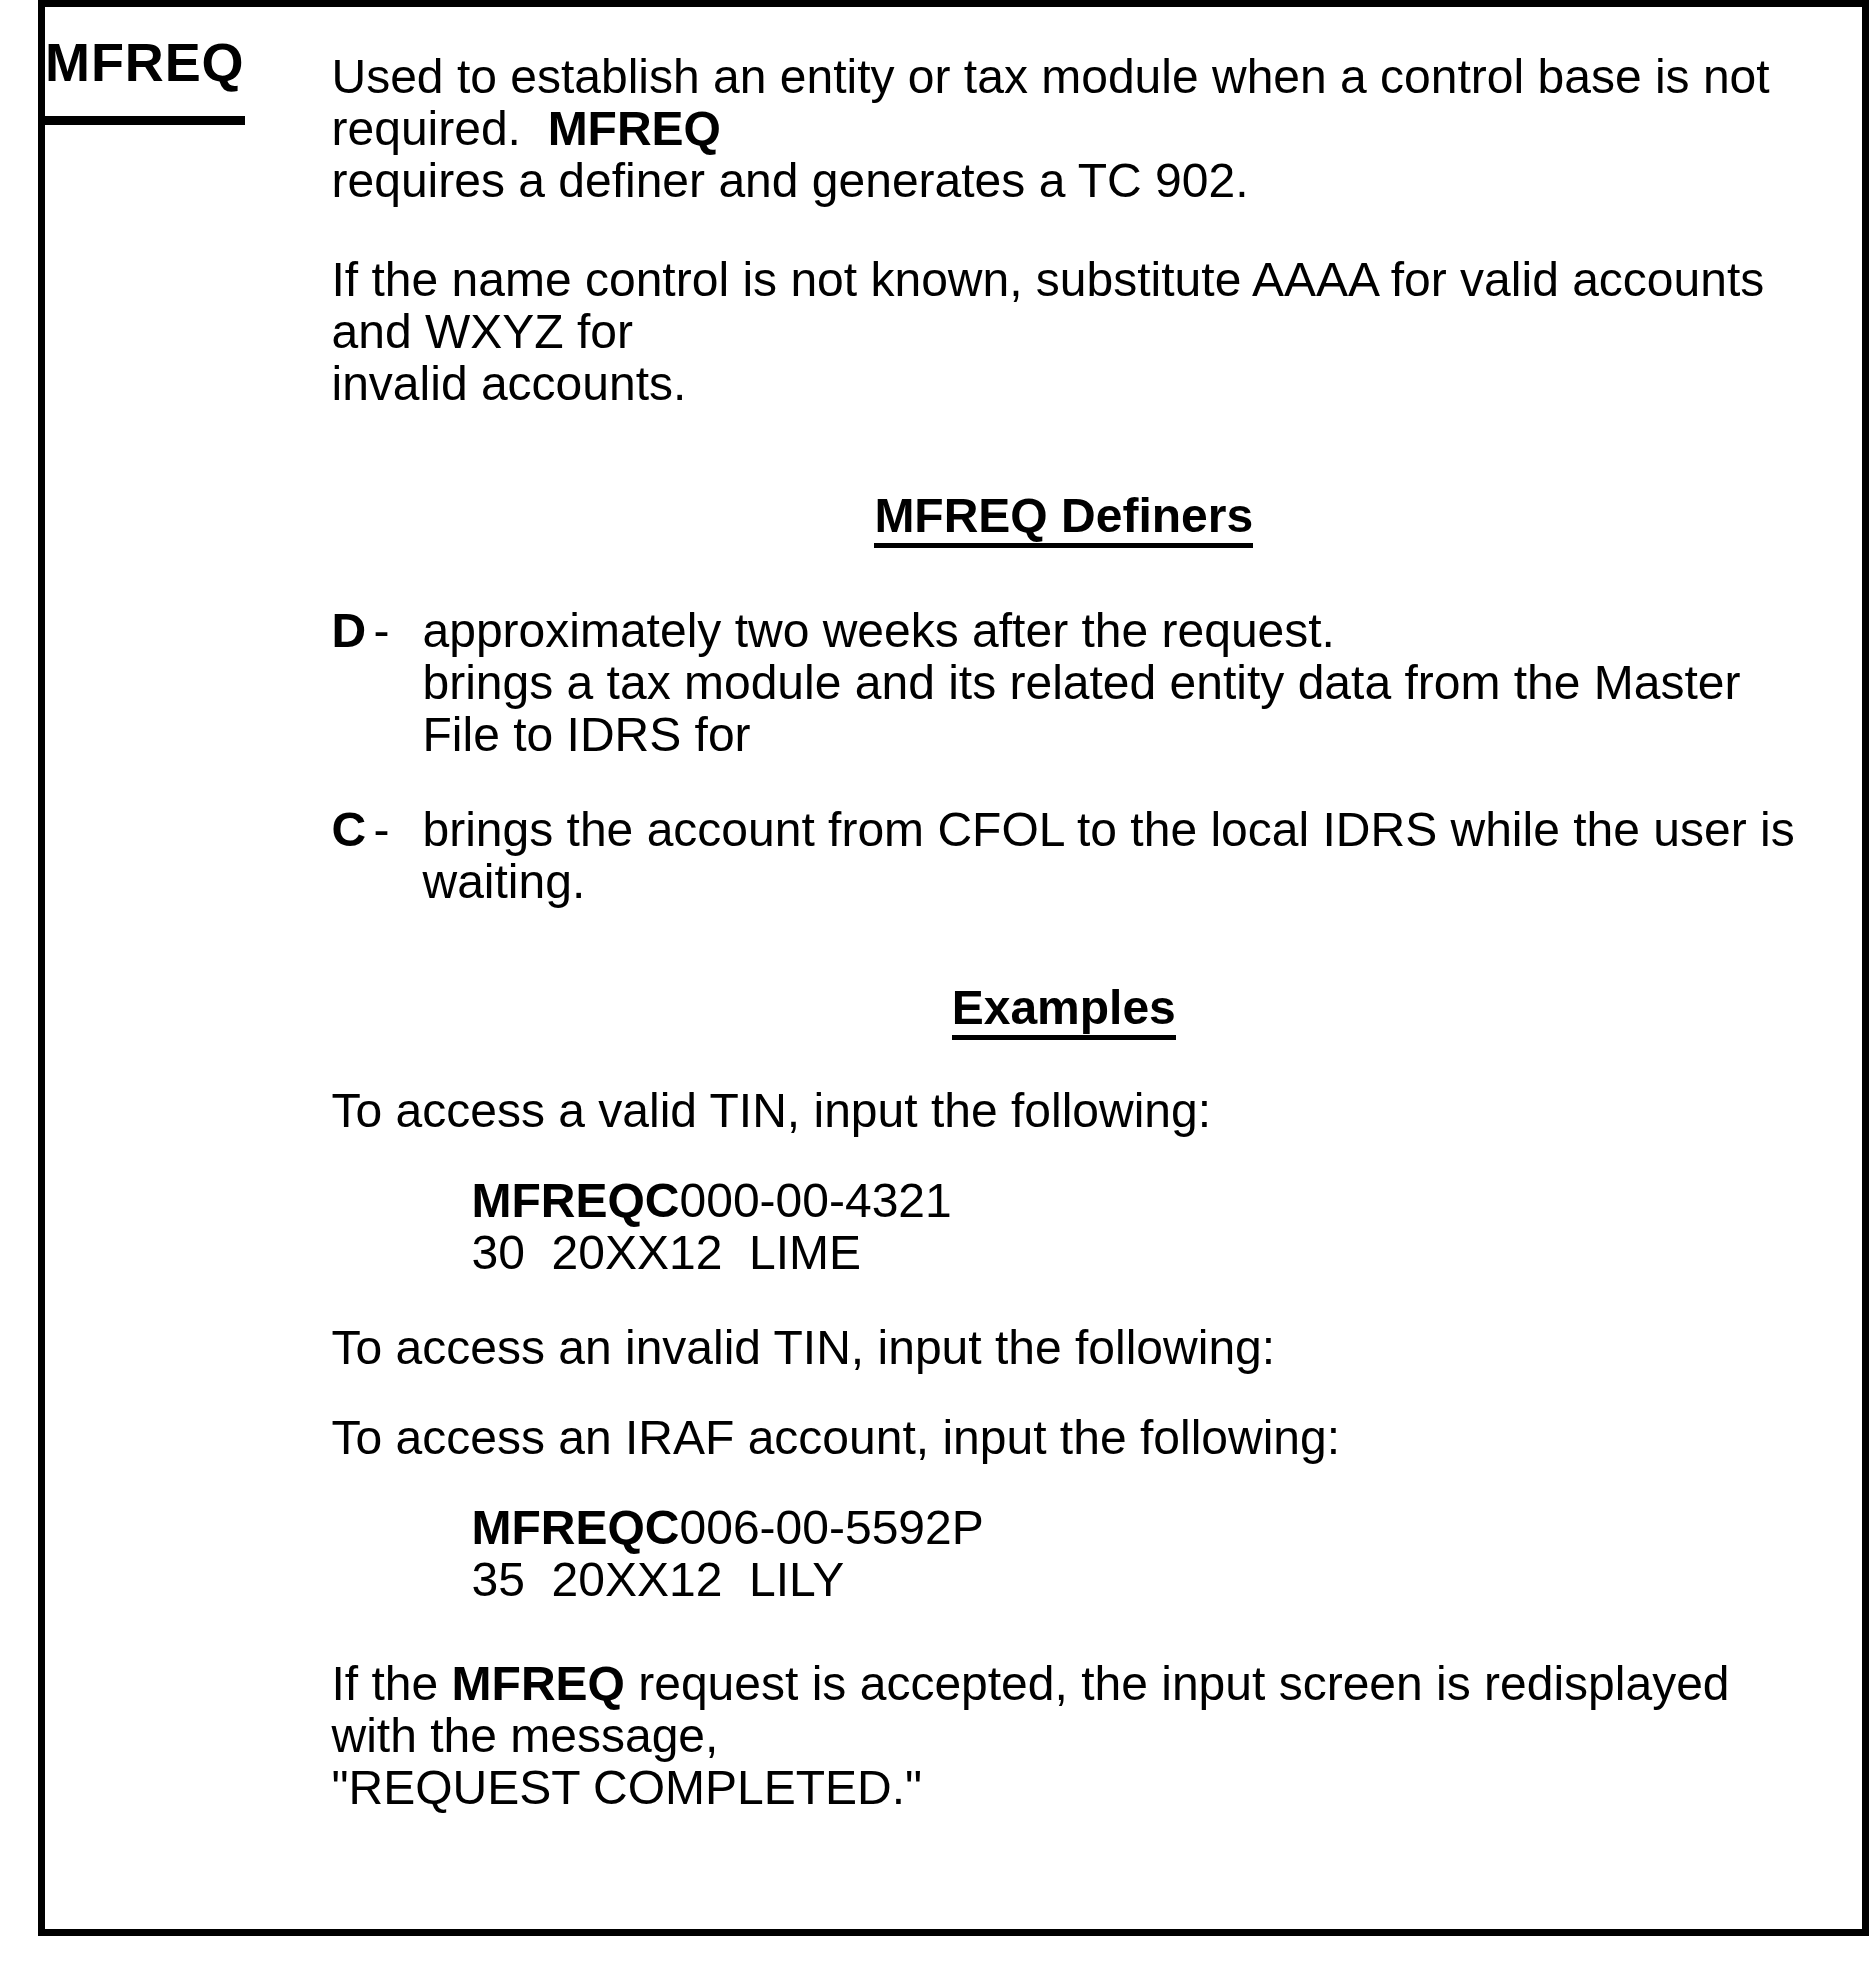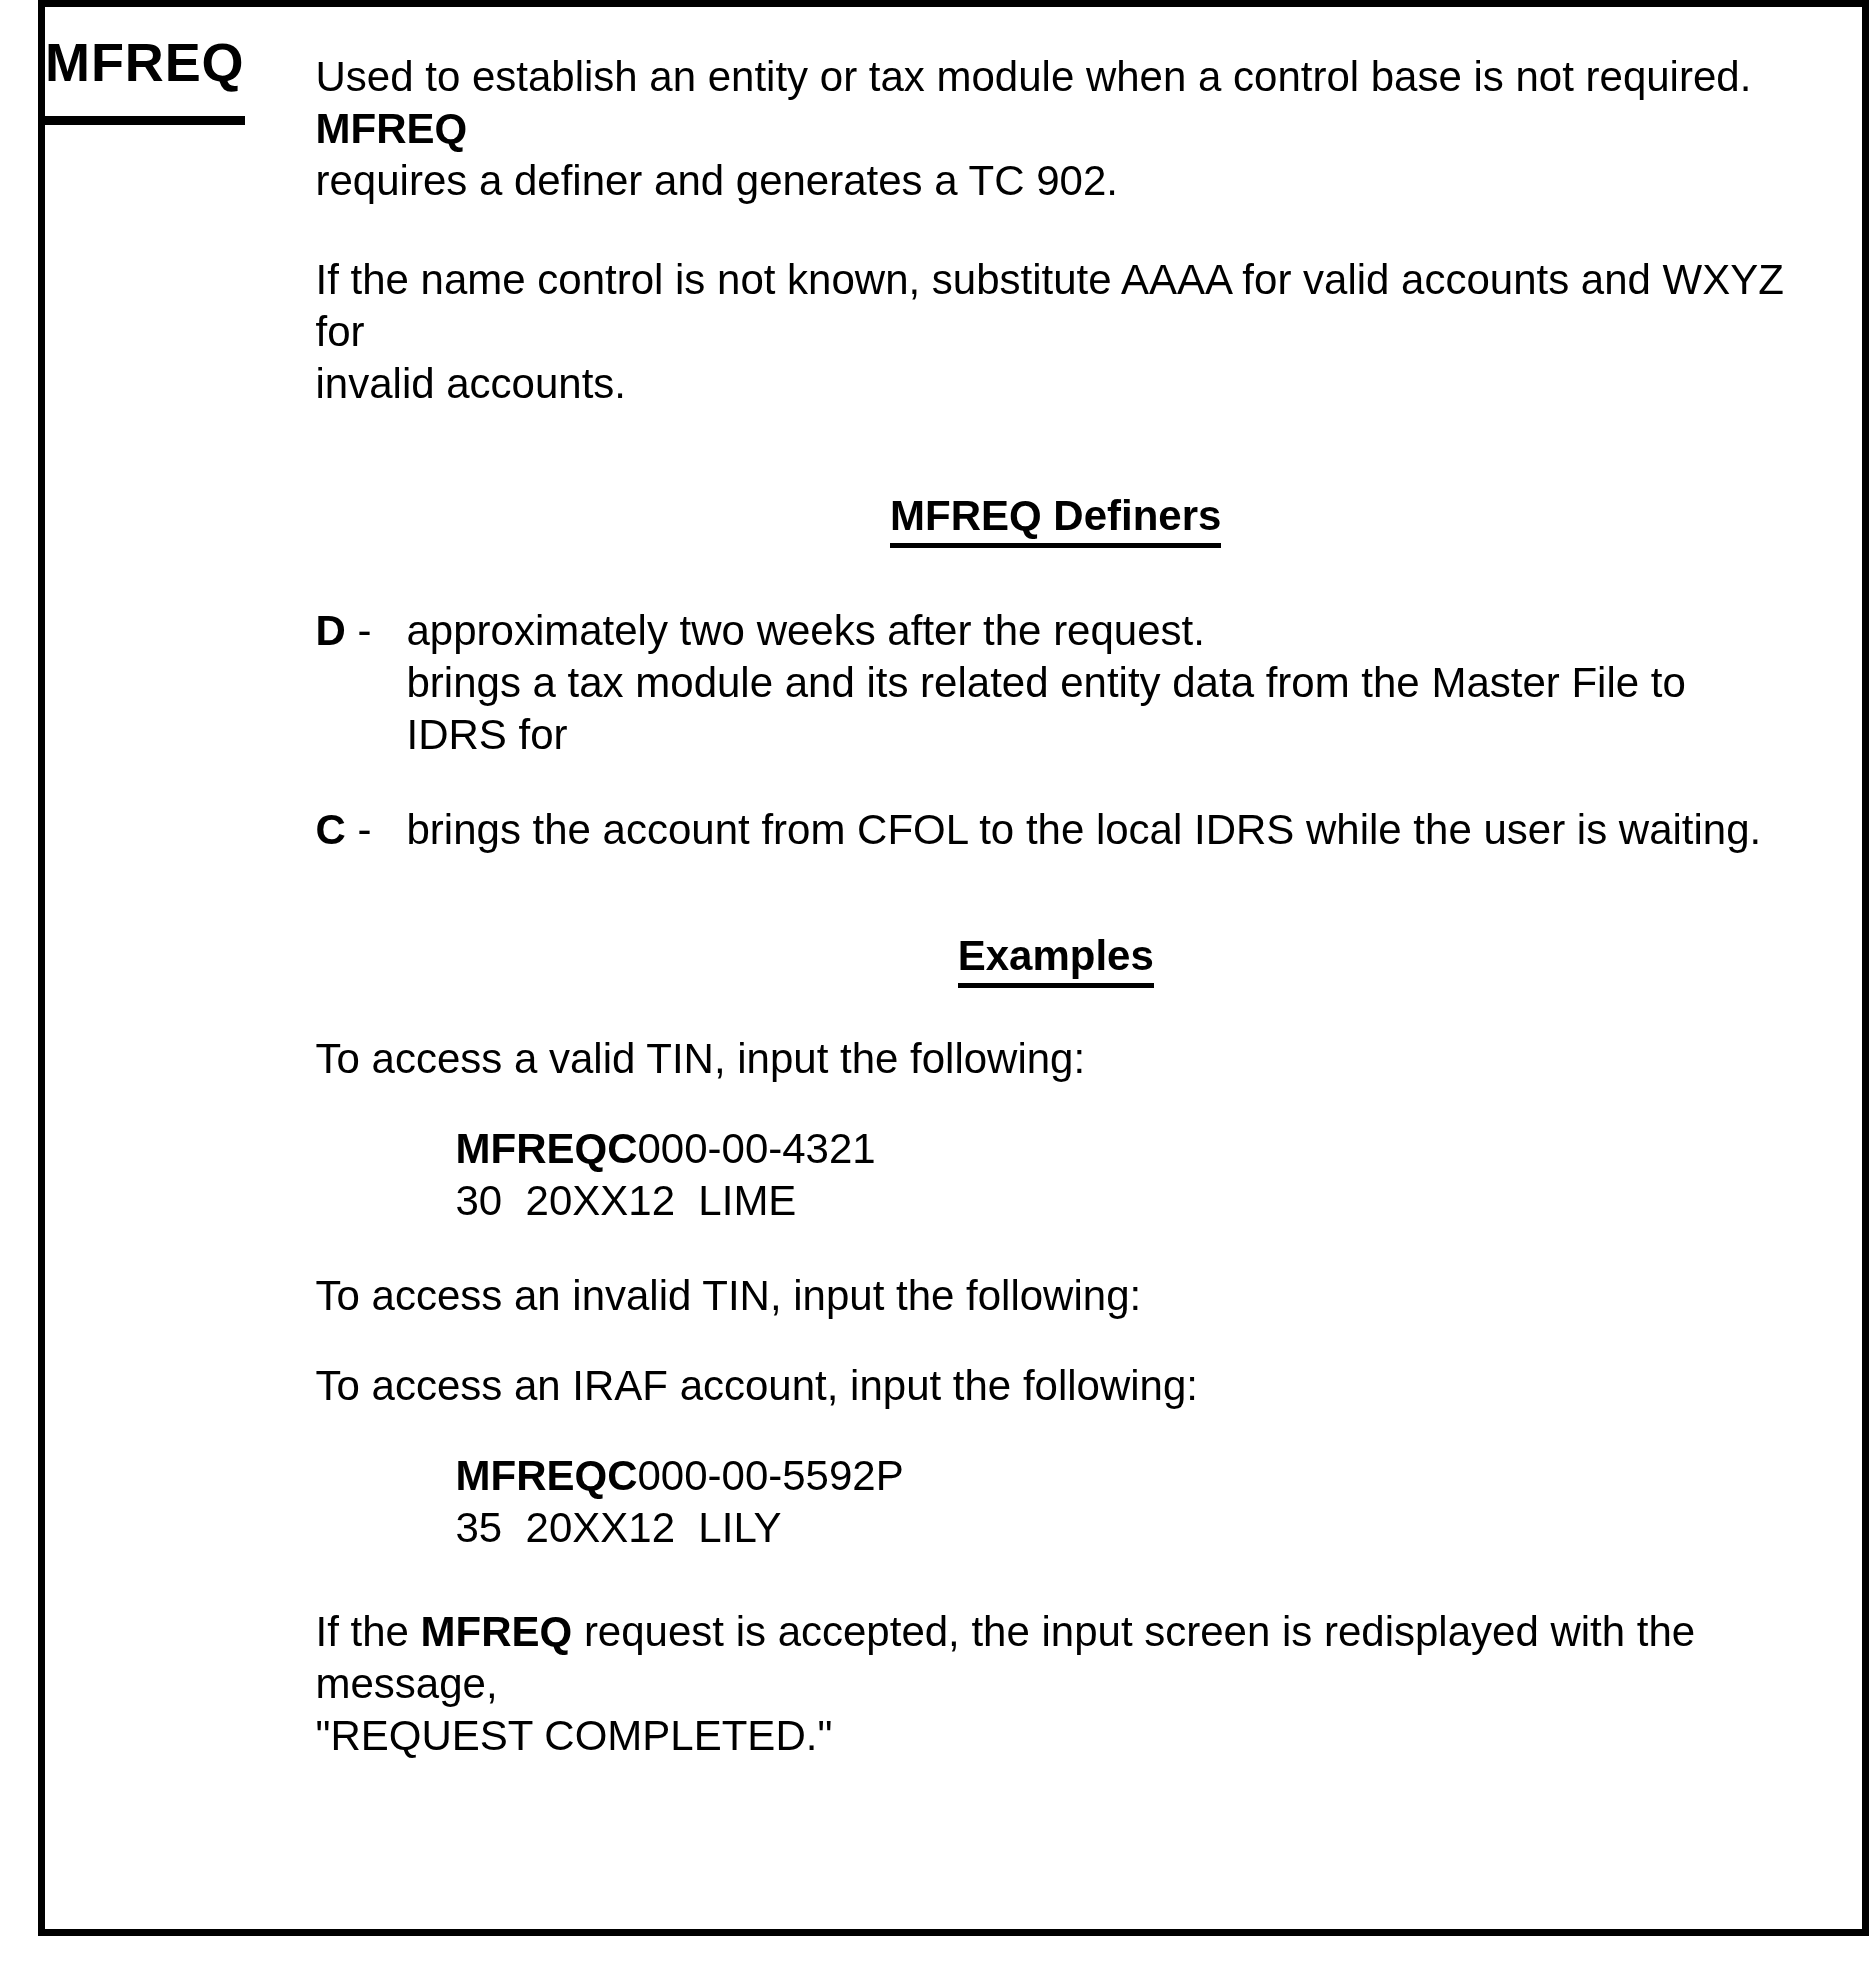--- a/index.html
+++ b/index.html
@@ -22,22 +22,23 @@
     height: 109px; flex: 0 0 109px;
     border-bottom: 9.5px solid #000000;
     display: flex; align-items: center; justify-content: center;
   }
   .doc-title {
     font-size: 54px; font-weight: bold; letter-spacing: 0.9px;
   }
   .content {
     flex: 1 1 auto;
     padding: 44px 66px 0 71px;
-    font-size: 42px; line-height: 52px;
+    font-size: 48px; line-height: 52px;
     overflow: hidden;
+    margin-left: 16px;
   }
   .tline { white-space: pre-wrap; }
   .bold { font-weight: bold; }
   .para-intro        { margin: 0 0 47px 0; }
   .para-name-control { margin: 0 0 80px 0; }
   .heading-wrap { text-align: center; }
   .heading-definers  { margin: 0 0 57px 0; }
   .heading-examples  { margin: 0 0 45px 0; }
   .heading-text {
     display: inline-block;
@@ -106,21 +107,21 @@
       <div class="example-intro">To access a valid TIN, input the following:</div>
       <div class="code-block">
           <div class="tline"><span class="bold">MFREQC</span><span>000-00-4321</span></div>
           <div class="tline"><span>30  20XX12  LIME</span></div>
         </div>
 
       <div class="example-intro">To access an invalid TIN, input the following:</div>
 
       <div class="example-intro">To access an IRAF account, input the following:</div>
       <div class="code-block code-block-last">
-          <div class="tline"><span class="bold">MFREQC</span><span>000-00-5592P</span></div>
+          <div class="tline"><span class="bold">MFREQC</span><span>006-00-5592P</span></div>
           <div class="tline"><span>35  20XX12  LILY</span></div>
         </div>
 
       <div class="para-closing">
           <div class="tline"><span>If the </span><span class="bold">MFREQ</span><span> request is accepted, the input screen is redisplayed with the message,</span></div>
           <div class="tline"><span>"REQUEST COMPLETED."</span></div>
         </div>
 
     </div>
   </div>

